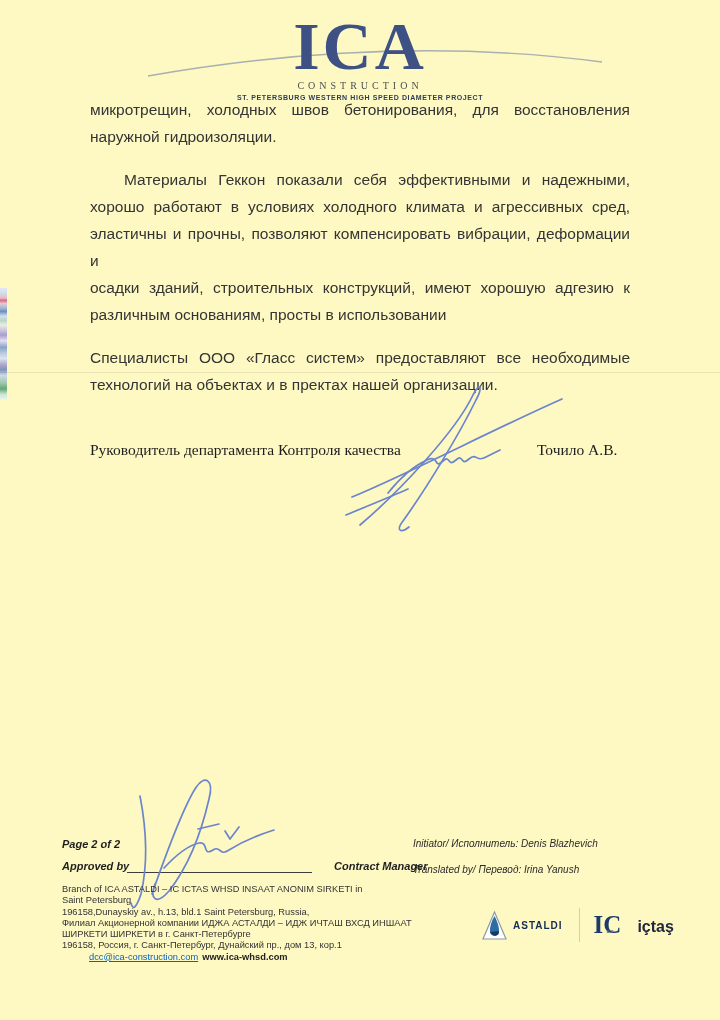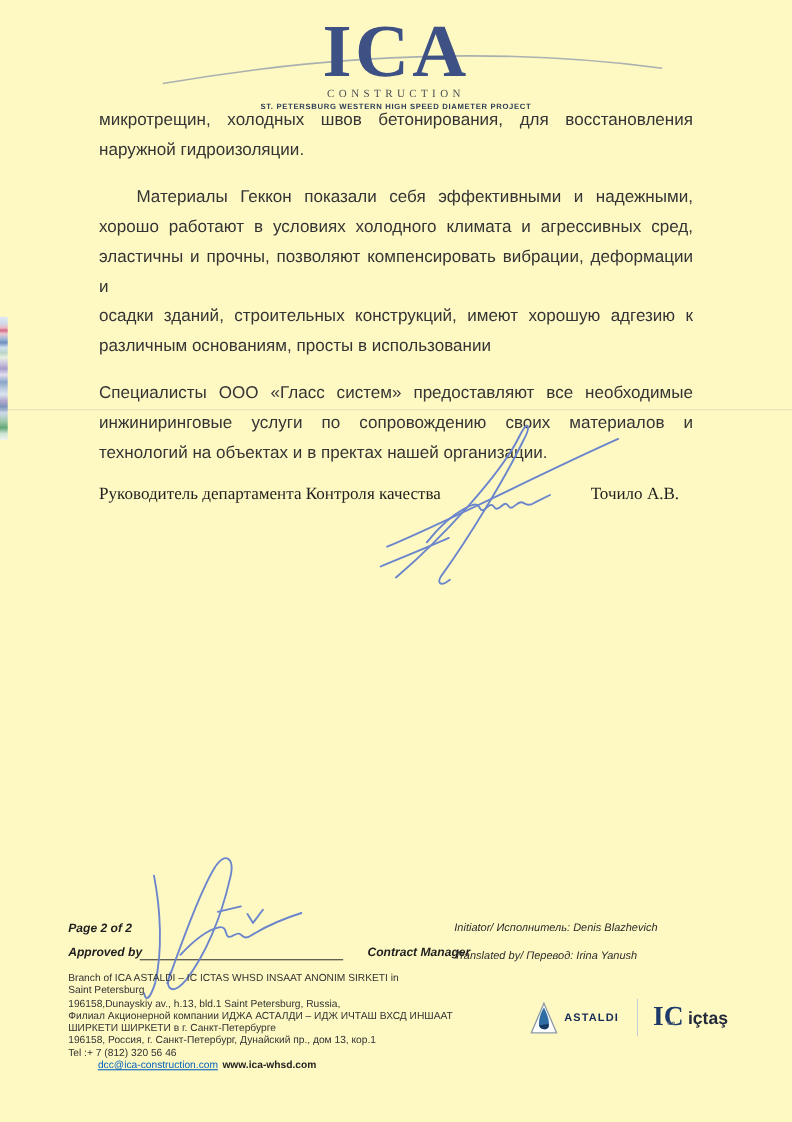--- a/index.html
+++ b/index.html
@@ -57,21 +57,21 @@
   
   #partners{position:absolute;left:482px;top:905px;height:40px;display:flex;align-items:center;}
   #astaldi-group{display:flex;align-items:center;}
   #astaldi-text{font-size:10px;font-weight:bold;letter-spacing:1px;color:#142b55;margin-left:6px;}
   #partner-divider{width:1px;height:34px;background:#c9ced6;margin:0 14px 0 16px;}
   #ictas-group{display:flex;align-items:flex-end;}
   #ictas-ic{font-family:"Liberation Serif","DejaVu Serif",serif;font-weight:bold;
             font-size:25px;line-height:22px;color:#1d3a6b;position:relative;}
   #ictas-ce{position:absolute;left:13px;bottom:-6px;font-family:"Liberation Sans",sans-serif;
             font-size:6px;font-weight:bold;color:#5a6675;letter-spacing:0.5px;}
-  #ictas-name{font-size:16px;font-weight:bold;color:#22293a;margin-left:4px;line-height:18px;}
+  #ictas-name{font-size:16px;font-weight:bold;color:#22293a;margin-left:16px;line-height:18px;}
 </style>
 </head>
 <body>
 
 <div id="page">
 
   <svg id="logo-arc" viewBox="0 0 720 110">
     <path d="M 148 76 Q 390 34 602 62" fill="none" stroke="#9aa3ad" stroke-width="1.4" opacity="0.85"></path>
   </svg>
   <div id="logo-block">
@@ -87,21 +87,20 @@
       </div>
       <div class="para">
         <div class="jline indent">Материалы Геккон показали себя эффективными и надежными,</div>
         <div class="jline">хорошо работают в условиях холодного климата и агрессивных сред,</div>
         <div class="jline">эластичны и прочны, позволяют компенсировать вибрации, деформации и</div>
         <div class="jline">осадки зданий, строительных конструкций, имеют хорошую адгезию к</div>
         <div class="jline lastline">различным основаниям, просты в использовании</div>
       </div>
       <div class="para">
         <div class="jline">Специалисты ООО «Гласс систем» предоставляют все необходимые</div>
-        <div class="jline">инжиниринговые услуги по сопровождению своих материалов и</div>
         <div class="jline lastline">технологий на объектах и в пректах нашей организации.</div>
       </div>
     </div>
 
   <div id="edge-artifact"></div>
   <div id="scan-line"></div>
 
   <div class="serifline" style="left:90px;top:441px;">Руководитель департамента Контроля качества</div>
   <div class="serifline" style="left:537px;top:441px;">Точило А.В.</div>
 
@@ -129,21 +128,20 @@
   <div class="fnote" style="left:413px;top:864px;">Translated by/ Перевод:  Irina Yanush</div>
 
   <div id="address-block">
 
     <div class="aline">Branch of ICA ASTALDI – IC ICTAS WHSD INSAAT ANONIM SIRKETI in</div>
       <div class="aline">Saint Petersburg</div>
       <div class="aline">196158,Dunayskiy av., h.13, bld.1 Saint Petersburg, Russia,</div>
       <div class="aline">Филиал Акционерной компании ИДЖА АСТАЛДИ – ИДЖ ИЧТАШ ВХСД ИНШААТ</div>
       <div class="aline">ШИРКЕТИ ШИРКЕТИ в г. Санкт-Петербурге</div>
       <div class="aline">196158, Россия, г. Санкт-Петербург, Дунайский пр., дом 13, кор.1</div>
-      <div class="aline">Tel :+ 7 (812) 320 56 46</div>
       <div id="contact-line">
       <a id="email-link">dcc@ica-construction.com</a><span id="website">www.ica-whsd.com</span>
     </div>
   </div>
 
   <div id="partners">
     <div id="astaldi-group">
       <svg width="25" height="31" viewBox="0 0 25 31">
         <path d="M 12.5 2 L 24 29 L 1 29 Z" fill="#ffffff" stroke="#8d9aa8" stroke-width="1.2"></path>
         <path d="M 12.5 6 C 16 13 18 19 16.5 24 C 14 27 9 26 8 22 C 7.5 17 9.5 11 12.5 6 Z" fill="#2e6da4"></path>

